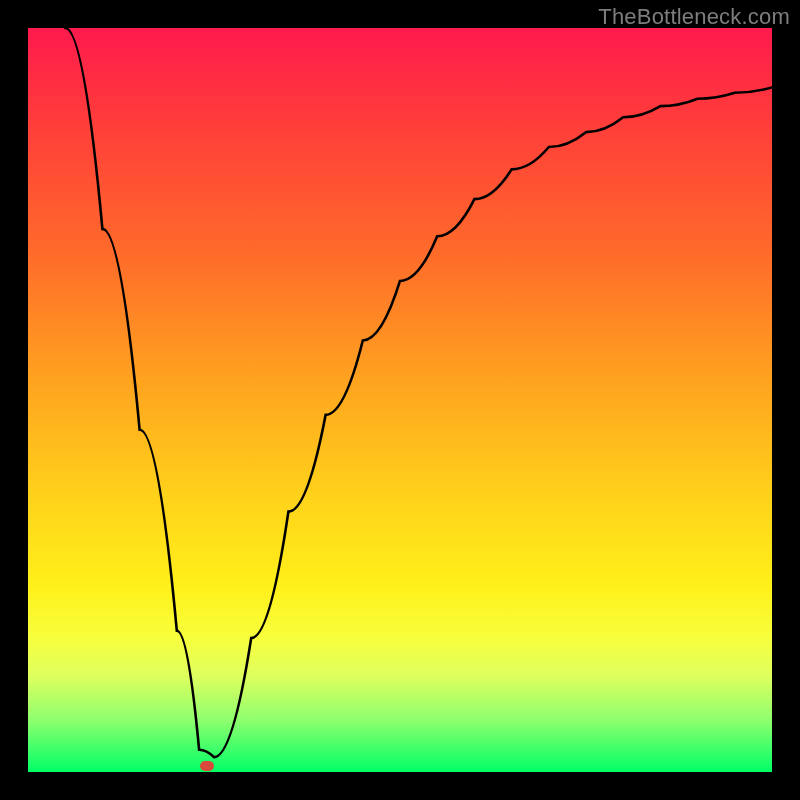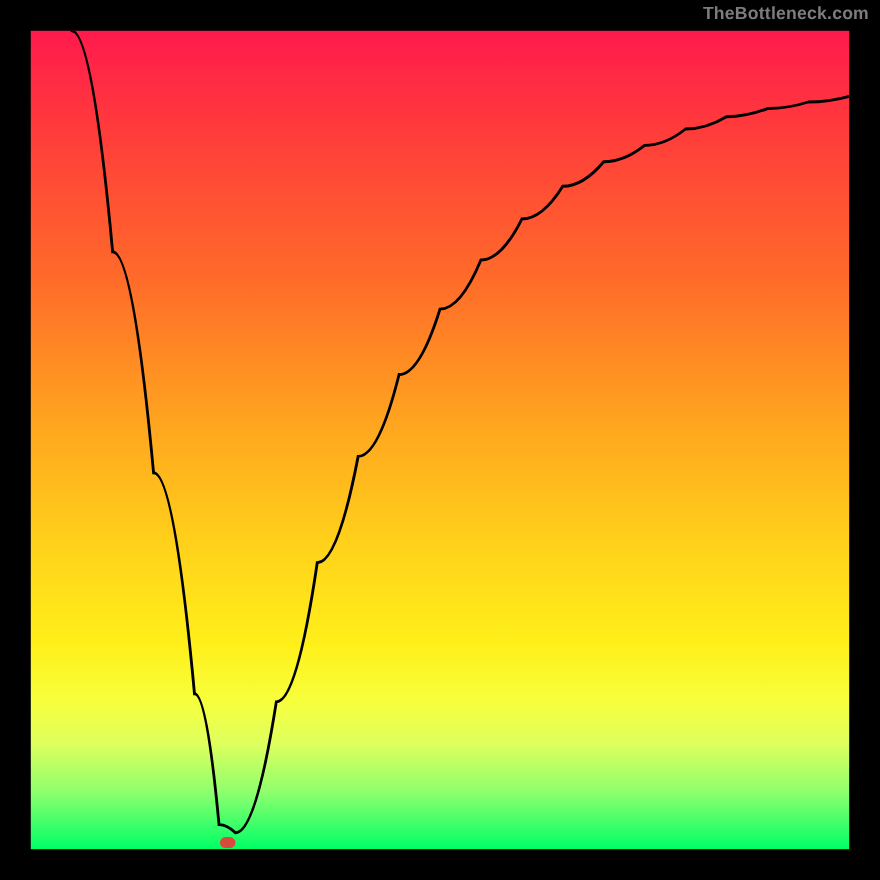--- a/index.html
+++ b/index.html
@@ -43,22 +43,22 @@
     left: 0;
     top: 0;
     width: 744px;
     height: 744px;
   }
   .watermark {
     position: absolute;
     top: 4px;
     right: 10px;
     color: #7d7d7d;
-    font-size: 16px;
-    font-weight: 700;
+    font-size: 22px;
+    font-weight: 400;
     letter-spacing: 0.2px;
   }
   .minpoint {
     position: absolute;
     width: 14px;
     height: 10px;
     border-radius: 6px;
     background: #d84a3c;
     transform: translate(-50%, -50%);
   }

